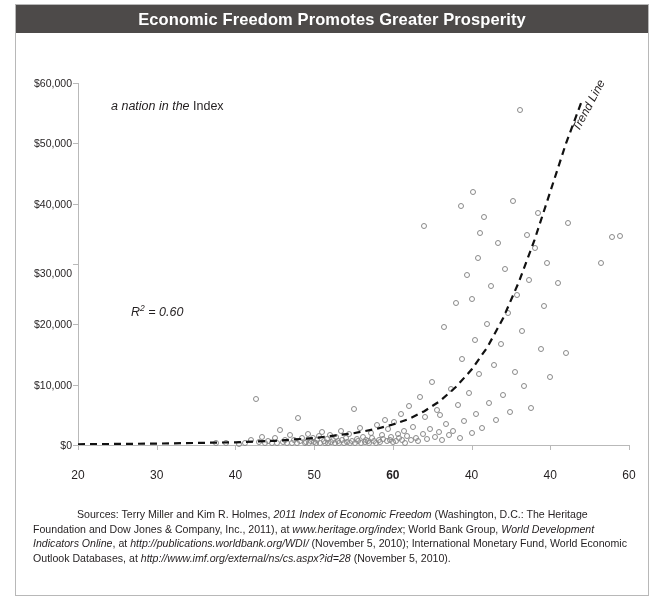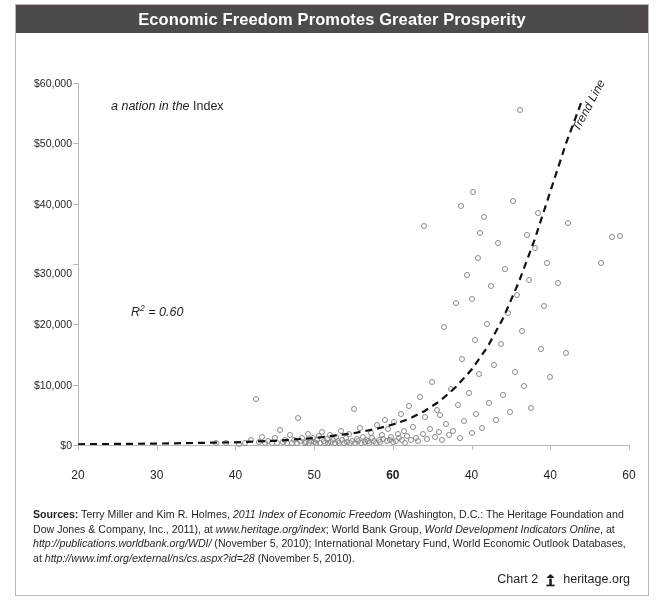--- a/index.html
+++ b/index.html
@@ -94,21 +94,21 @@
     position:absolute;left:0;right:0;top:468px;
     text-align:center;font-size:13.5px;color:#231f20;
   }
   .axis-title-x .em{font-style:italic;}
   .trend-svg{position:absolute;left:62px;top:78px;pointer-events:none;}
   
   .sources{
     position:absolute;left:17px;top:502px;width:600px;
     font-size:10.6px;line-height:14.6px;color:#231f20;
   }
-  .sources b{font-weight:bold;}
+  .sources b{font-weight:normal;margin-left:44px;}
   .sources i{font-style:italic;}
   .footline{
     position:absolute;right:18px;top:567px;
     display:flex;align-items:center;gap:7px;
     font-size:12.5px;color:#231f20;
   }
   .footline .chartno{font-weight:normal;}
   .heritage-mark{
     display:inline-block;width:11px;height:13px;position:relative;top:1px;
   }
@@ -335,25 +335,14 @@
     </div>
 
     <div class="trendlabel">Trend Line</div>
 
   </div>
 
   <div class="sources">
     <b>Sources:</b><span> Terry Miller and Kim R. Holmes, </span><i>2011 Index of Economic Freedom</i><span> (Washington, D.C.: The Heritage Foundation and Dow Jones &amp; Company, Inc., 2011), at </span><i>www.heritage.org/index</i><span>; World Bank Group, </span><i>World Development Indicators Online</i><span>, at </span><i>http://publications.worldbank.org/WDI/</i><span> (November 5, 2010); International Monetary Fund, World Economic Outlook Databases, at </span><i>http://www.imf.org/external/ns/cs.aspx?id=28</i><span> (November 5, 2010).</span>
   </div>
 
-  <div class="footline">
-    <span class="chartno">Chart 2</span>
-    <span class="heritage-mark">
-      <svg width="11" height="13" viewBox="0 0 11 13">
-        <rect x="4.2" y="4.6" width="2.6" height="6.4" fill="#231f20"></rect>
-        <rect x="1.4" y="10.6" width="8.2" height="1.7" fill="#231f20"></rect>
-        <path d="M5.5 0 C3.4 1.6 2.0 2.8 2.0 3.9 L9.0 3.9 C9.0 2.8 7.6 1.6 5.5 0 Z" fill="#231f20"></path>
-      </svg>
-    </span>
-    <span>heritage.org</span>
-  </div>
 
 </div>
 
 </body></html>

